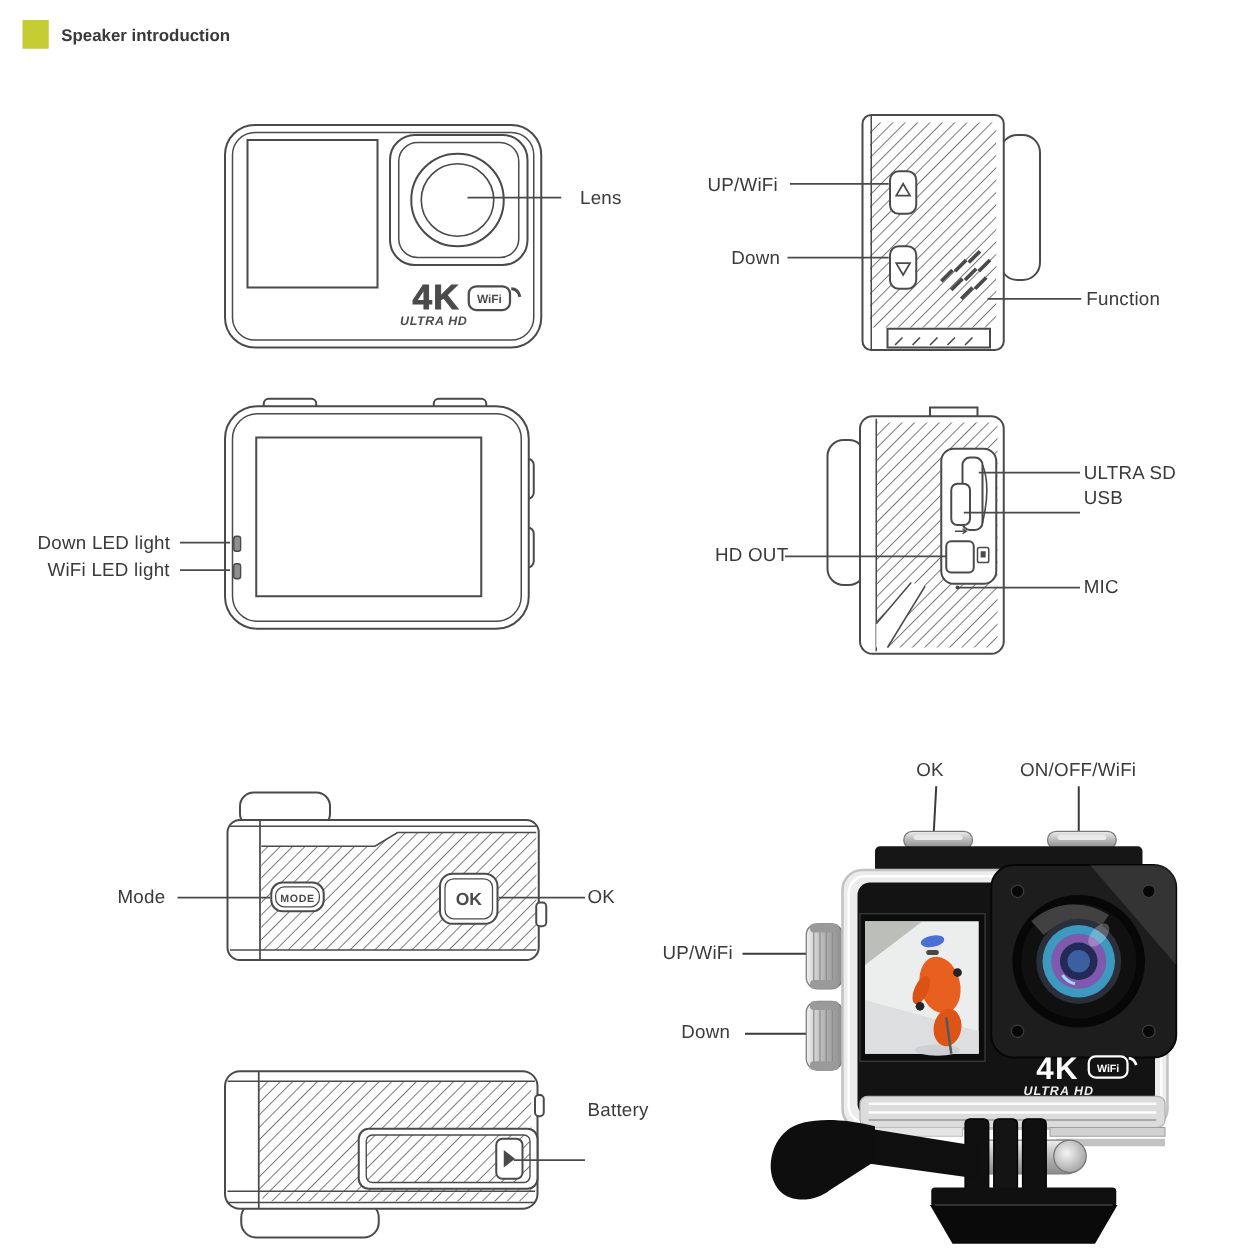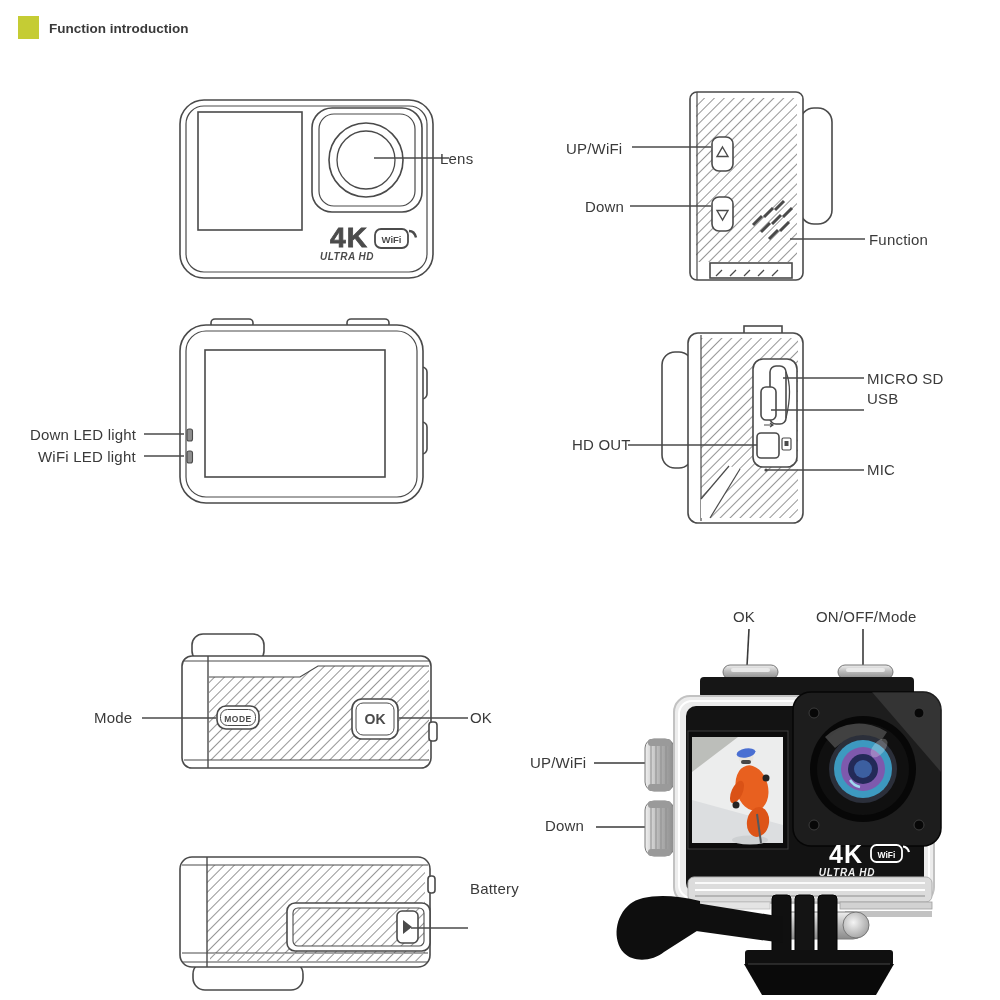--- a/index.html
+++ b/index.html
@@ -2,21 +2,21 @@
 <html><head>
 <meta charset="utf-8">
 <style>
   html,body{margin:0;padding:0;background:#fff;}
   .stage{position:relative;width:1000px;height:1000px;background:#ffffff;overflow:hidden;
          font-family:"Liberation Sans",sans-serif;}
   svg.art{position:absolute;left:0;top:0;}
   .hdr-swatch{position:absolute;left:18px;top:16px;width:21px;height:23px;background:#c5cc34;}
   .hdr-title{position:absolute;left:49px;top:21px;font-size:13.5px;font-weight:bold;color:#3a3a3a;}
   .label{position:absolute;font-size:15px;color:#3a3a3a;white-space:nowrap;letter-spacing:.2px;}
-  .lbl-lens{left:440px;top:150px;}
+  .lbl-lens{left:464px;top:150px;}
   .lbl-upwifi{left:566px;top:140px;}
   .lbl-down{left:585px;top:198px;}
   .lbl-speaker{left:869px;top:231px;}
   .lbl-powerled{left:30px;top:426px;}
   .lbl-workled{left:38px;top:448px;}
   .lbl-microsd{left:867px;top:370px;}
   .lbl-usb{left:867px;top:390px;}
   .lbl-hdout{left:572px;top:436px;}
   .lbl-mic{left:867px;top:461px;}
   .lbl-mode{left:94px;top:709px;}
@@ -314,33 +314,33 @@
       <polygon points="696,903 783,917 783,943 696,931" fill="#0f0f0f"></polygon>
       <path d="M700,901 C668,893 641,895 630,904 C615,916 612,940 624,953 C634,963 653,961 664,952 L700,929 Z" fill="#0e0e0e"></path>
       <rect x="745" y="950" width="148" height="16" rx="3" fill="#101010"></rect>
       <polygon points="744,964 894,964 876,995 762,995" fill="#0a0a0a"></polygon>
       <line x1="748" y1="964" x2="890" y2="964" stroke="#333333" stroke-width="1.5"></line>
     </g>
   </g>
 </svg>
 
 <div class="hdr-swatch"></div>
-<div class="hdr-title">Function introduction</div>
+<div class="hdr-title">Speaker introduction</div>
 
 <div class="label lbl-lens">Lens</div>
 <div class="label lbl-upwifi">UP/WiFi</div>
 <div class="label lbl-down">Down</div>
 <div class="label lbl-speaker">Function</div>
 <div class="label lbl-powerled">Down LED light</div>
 <div class="label lbl-workled">WiFi LED light</div>
-<div class="label lbl-microsd">MICRO SD</div>
+<div class="label lbl-microsd">ULTRA SD</div>
 <div class="label lbl-usb">USB</div>
 <div class="label lbl-hdout">HD OUT</div>
 <div class="label lbl-mic">MIC</div>
 <div class="label lbl-mode">Mode</div>
 <div class="label lbl-oktop">OK</div>
 <div class="label lbl-battery">Battery</div>
 <div class="label lbl-photo-ok">OK</div>
-<div class="label lbl-photo-onoff">ON/OFF/Mode</div>
+<div class="label lbl-photo-onoff">ON/OFF/WiFi</div>
 <div class="label lbl-photo-upwifi">UP/WiFi</div>
 <div class="label lbl-photo-down">Down</div>
 
 </div>
 
 </body></html>

